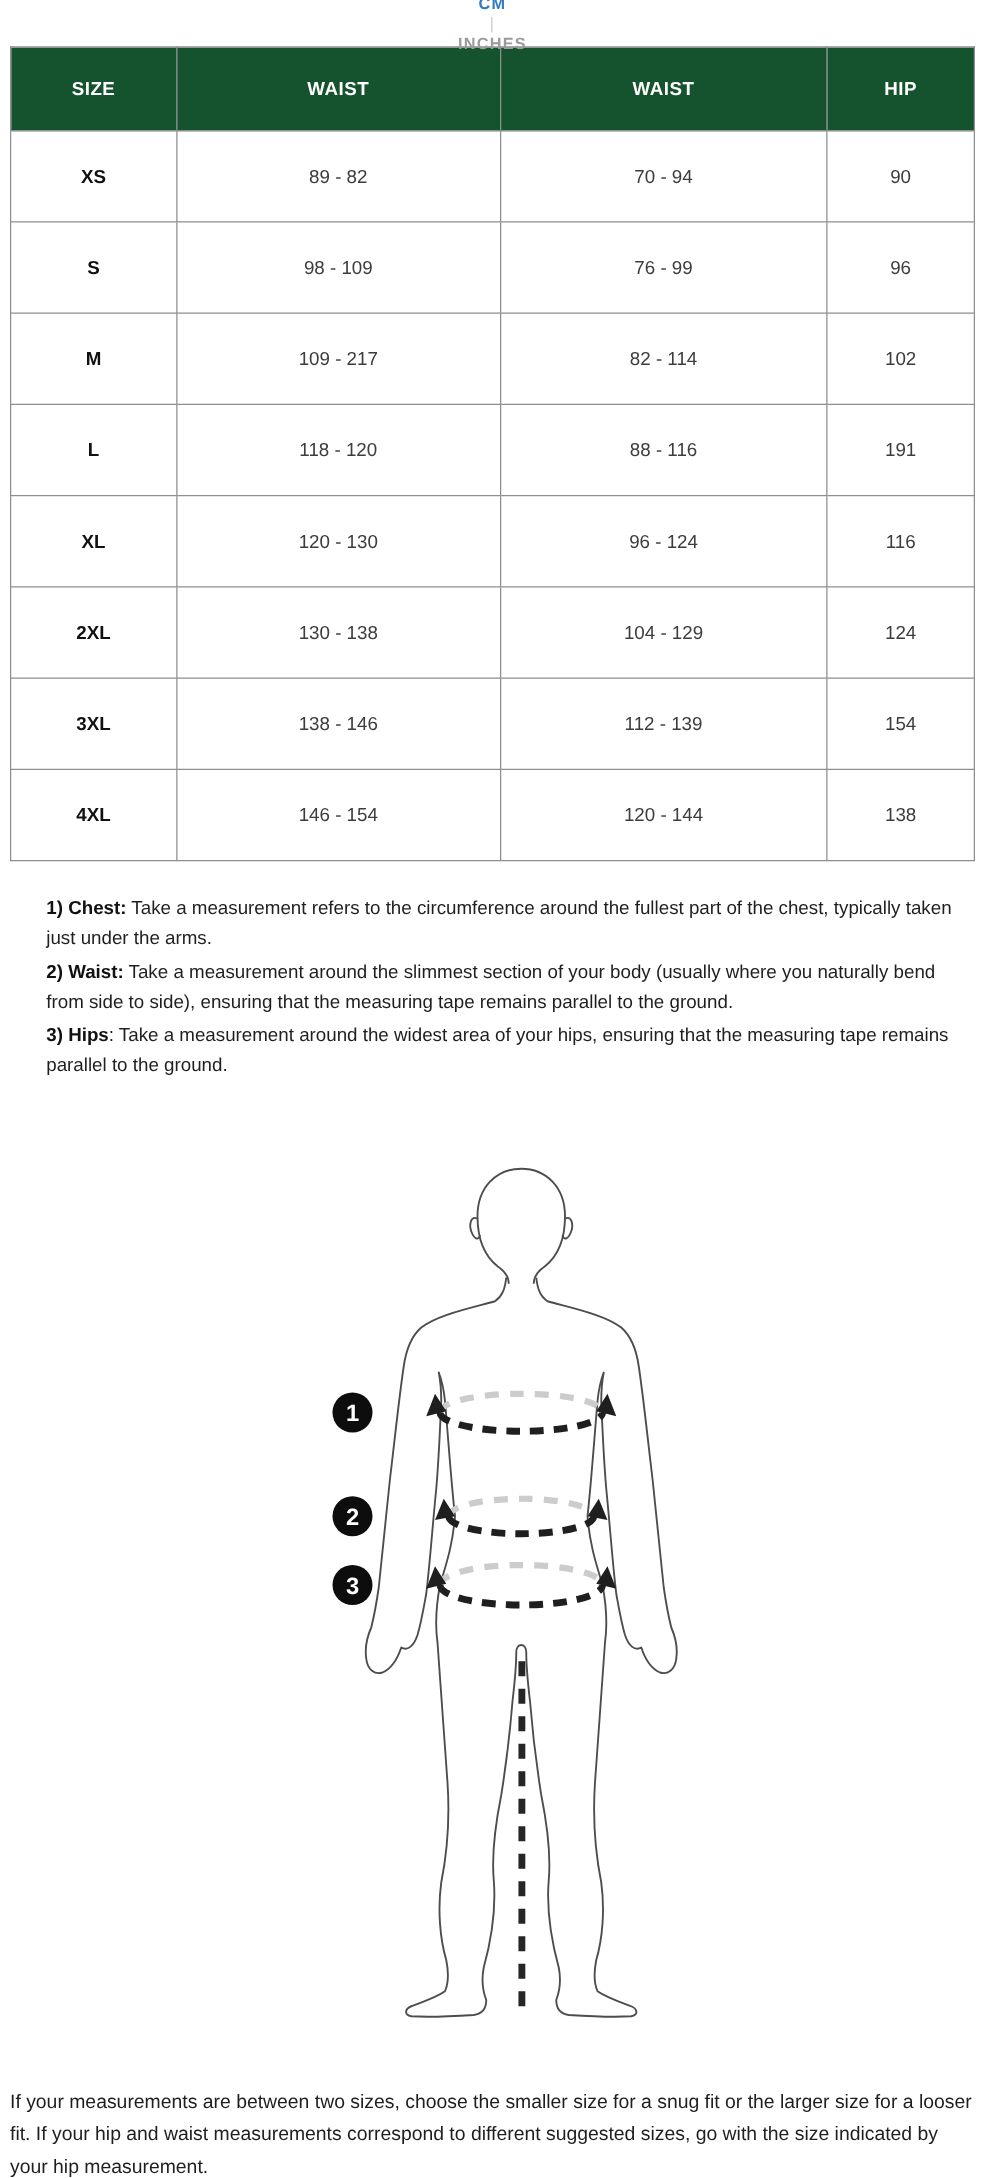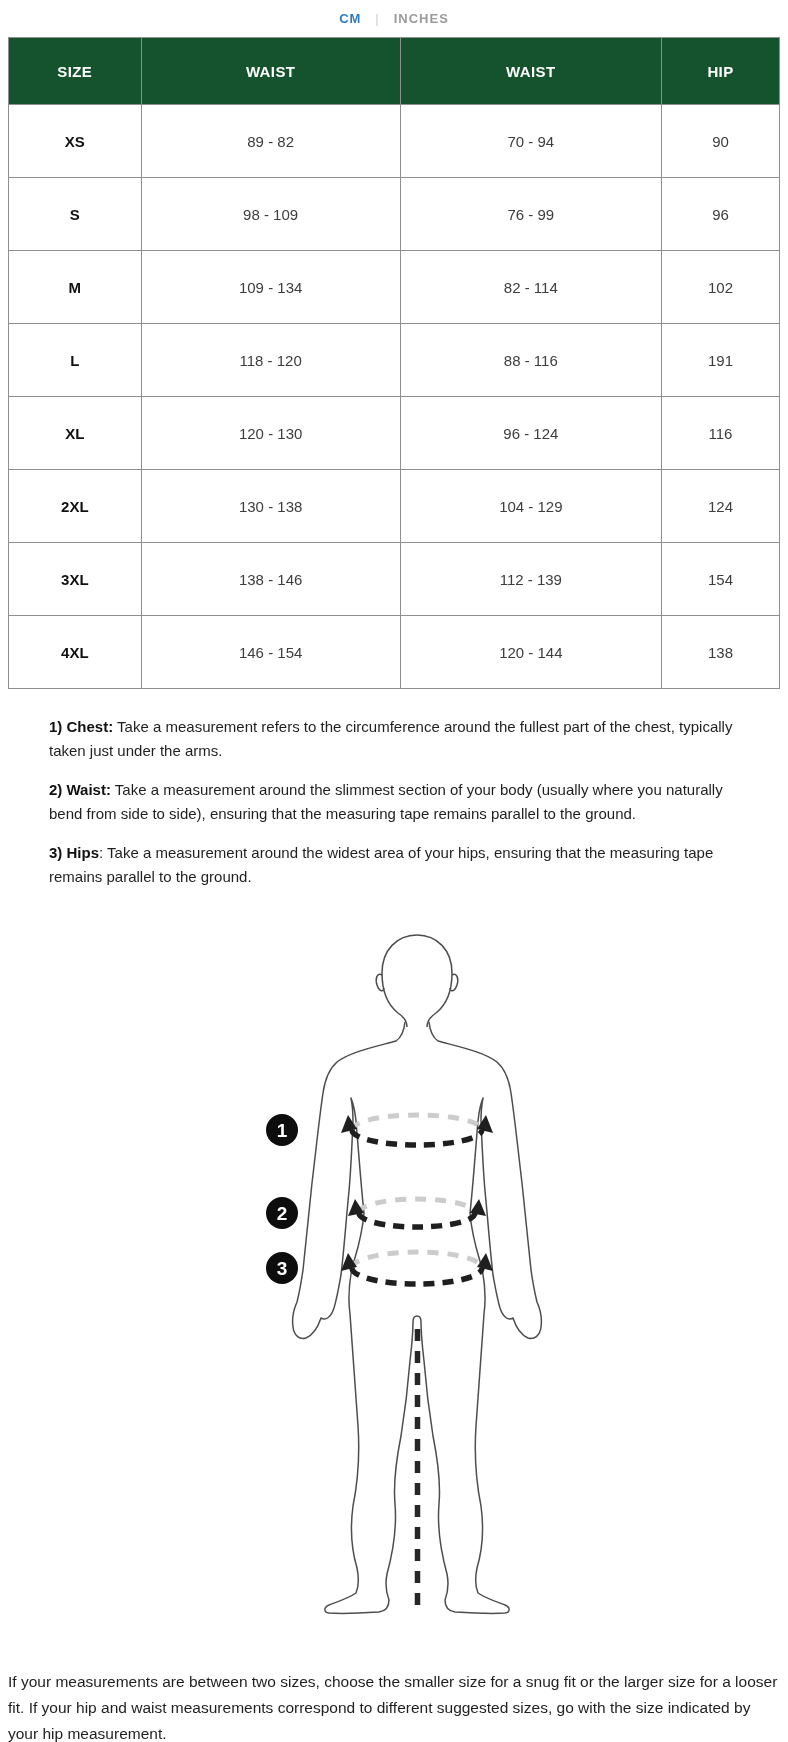--- a/index.html
+++ b/index.html
@@ -4,21 +4,21 @@
 <style>
   html,body{margin:0;padding:0;}
   body{
     width:788px;height:1742px;overflow:hidden;background:#ffffff;
     font-family:"Liberation Sans","DejaVu Sans",sans-serif;
     -webkit-font-smoothing:antialiased;
   }
   
   .unit-toggle{
     height:37px;display:flex;align-items:center;justify-content:center;
-    gap:14px;font-size:13px;font-weight:700;letter-spacing:1px;
+    gap:1px;font-size:13px;font-weight:700;letter-spacing:1px;flex-direction:column;
   }
   .unit-cm{color:#2f7bc0;cursor:pointer;}
   .unit-sep{color:#cccccc;font-weight:400;}
   .unit-inches{color:#9b9b9b;cursor:pointer;}
   
   .table-wrap{margin:0 8px;}
   table.size-table{
     width:100%;border-collapse:collapse;table-layout:fixed;
     border:1px solid #8e8e8e;
   }
@@ -29,21 +29,21 @@
     background:#14532d;color:#ffffff;font-size:15px;font-weight:700;
     letter-spacing:.4px;height:66px;
   }
   table.size-table td{height:72px;font-size:15px;color:#3d3d3d;margin-top:32px;}
   table.size-table td.size-cell{font-weight:700;color:#111111;font-size:15px;}
   
   .notes{
     margin:26px 12px 0 33px;height:142px;font-size:15px;line-height:23.5px;
     color:#1f1f1f;
   }
-  .notes p{margin:16px;}
+  .notes p{margin:4px;}
   .notes strong{font-weight:700;color:#111111;}
   
   .diagram{position:relative;height:790px;}
   .diagram svg{position:absolute;left:0;top:0;}
   
   .footer-note{
     margin:22px 8px 0 8px;font-size:15.5px;line-height:26px;color:#1f1f1f;
   }
 </style>
 </head>
@@ -79,21 +79,21 @@
         <td>90</td>
       </tr>
       <tr>
         <td class="size-cell">S</td>
         <td>98 - 109</td>
         <td>76 - 99</td>
         <td>96</td>
       </tr>
       <tr>
         <td class="size-cell">M</td>
-        <td>109 - 134</td>
+        <td>109 - 217</td>
         <td>82 - 114</td>
         <td>102</td>
       </tr>
       <tr>
         <td class="size-cell">L</td>
         <td>118 - 120</td>
         <td>88 - 116</td>
         <td>191</td>
       </tr>
       <tr>

